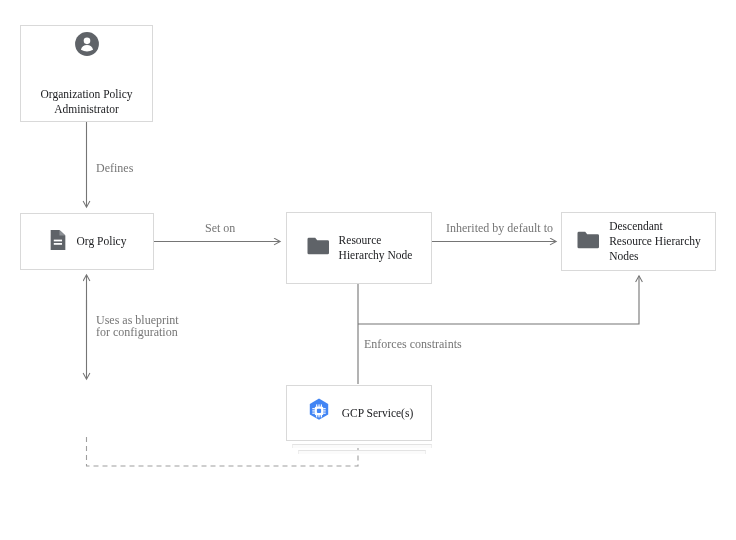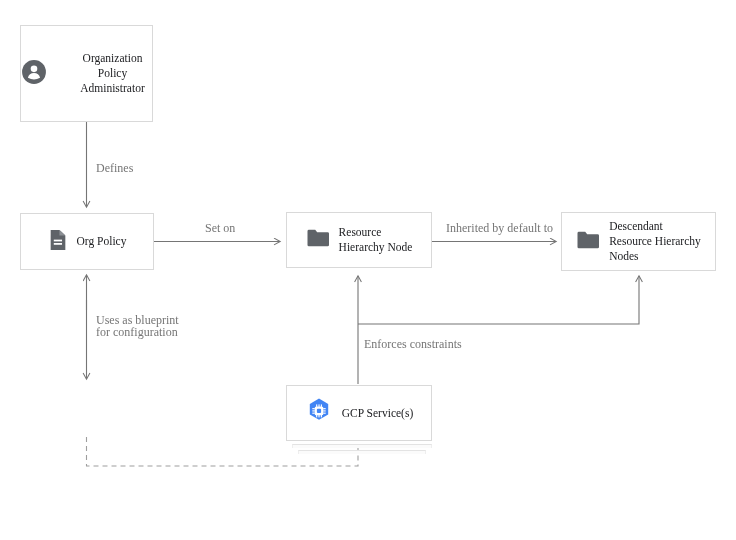--- a/index.html
+++ b/index.html
@@ -28,21 +28,21 @@
     align-items: center;
     justify-content: center;
   }
   .node-inner {
     display: flex;
     align-items: center;
     justify-content: center;
     gap: 9px;
   }
   .node-inner.stacked {
-    flex-direction: row;
+    flex-direction: column;
     gap: 26px;
   }
   .node-label {
     color: #202124;
     font-size: 11.5px;
     line-height: 15px;
     text-align: center;
     white-space: pre-line;
   }
   .node-label.left {
@@ -141,21 +141,21 @@
           <path d="M2 1h9.6L18 7.2V23H2z" fill="#5f6368"></path>
           <path d="M11.6 1L18 7.2h-6.4z" fill="#8b8f94"></path>
           <rect x="5.4" y="11.6" width="9" height="1.9" fill="#ffffff"></rect>
           <rect x="5.4" y="15.3" width="9" height="1.9" fill="#ffffff"></rect>
         </svg>
       </span>
       <span class="node-label left">Org Policy</span>
     </div>
   </div>
 
-  <div class="node" style="left:286px; top:212px; width:146px; height:56px;">
+  <div class="node" style="left:286px; top:212px; width:146px; height:72px;">
     <div class="node-inner">
       <span class="icon">
         <svg width="24" height="20" viewBox="0 0 24 20" xmlns="http://www.w3.org/2000/svg">
           <path d="M1.5 3.2a1.4 1.4 0 0 1 1.4-1.4h6.3l2 2.4h10.4a1.4 1.4 0 0 1 1.4 1.4v11.3a1.4 1.4 0 0 1-1.4 1.4H2.9a1.4 1.4 0 0 1-1.4-1.4z" fill="#5f6368"></path>
         </svg>
       </span>
       <span class="node-label left">Resource
 Hierarchy Node</span>
     </div>
   </div>

